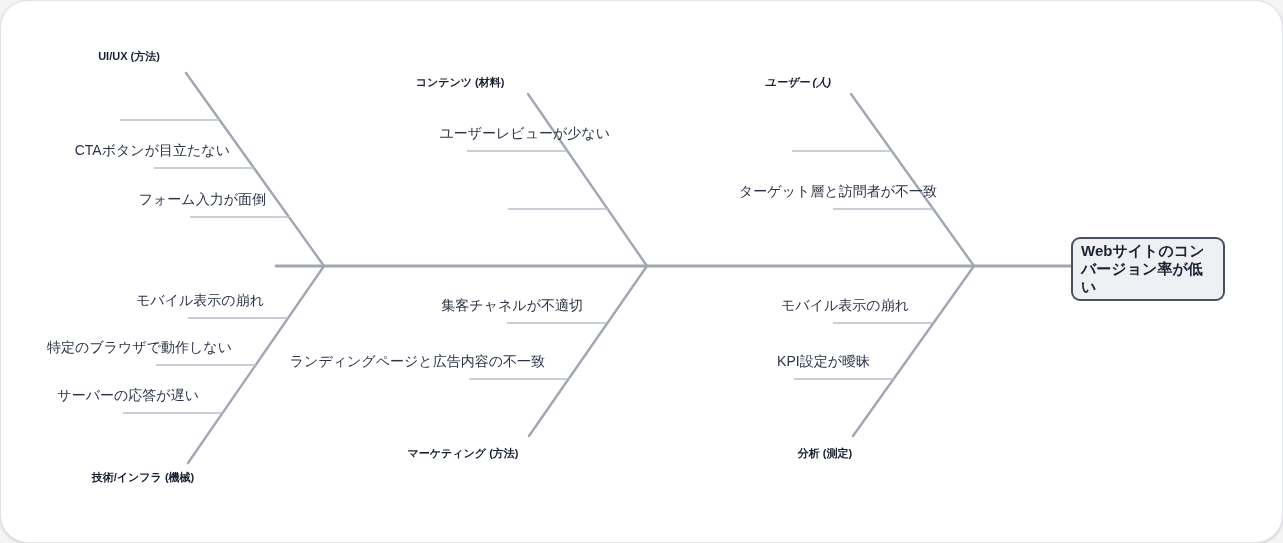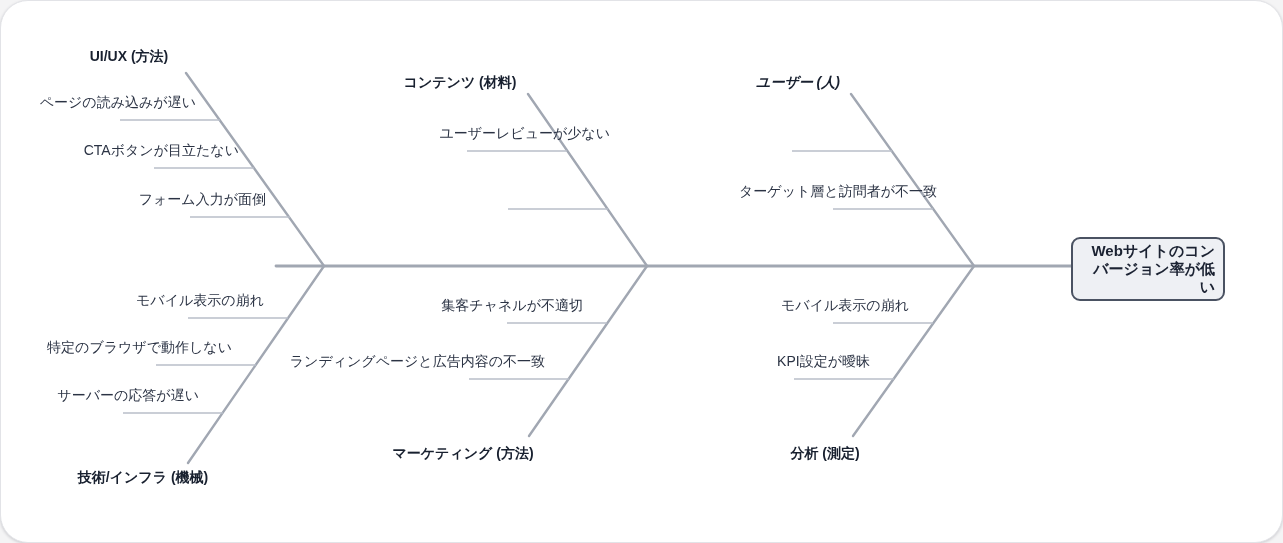--- a/index.html
+++ b/index.html
@@ -8,31 +8,31 @@
     position:relative;width:1283px;height:543px;background:#ffffff;
     border-radius:28px;overflow:hidden;box-sizing:border-box;
     border:1px solid #e2e3e7;box-shadow:0 1px 3px rgba(20,24,40,.18);
   }
   svg.bones{position:absolute;left:0;top:0;}
   .main-line{stroke:#a1a7b2;stroke-width:2.4;fill:none;stroke-linecap:round;}
   .spine{stroke-width:2.8;}
   .cause-line{stroke:#b9bec8;stroke-width:1.3;fill:none;}
   .cat{
     position:absolute;transform:translateX(-50%);white-space:nowrap;
-    font-size:14px;font-weight:bold;color:#18202f;line-height:18px;
+    font-size:11px;font-weight:bold;color:#18202f;line-height:18px;
   }
   .cause{
     position:absolute;transform:translateX(-100%);white-space:nowrap;
     font-size:14px;color:#2b3344;line-height:19px;
   }
   .effect-box{
     position:absolute;left:1070px;top:236px;width:154px;box-sizing:border-box;
     min-height:61px;display:flex;align-items:center;justify-content:center;
     background:#eef0f4;border:2px solid #4a5262;border-radius:9px;
-    padding:3px 8px;text-align:right;
+    padding:3px 8px;text-align:left;
     font-size:15px;font-weight:bold;color:#1b2232;line-height:18px;
   }
 </style>
 </head>
 <body>
 
 <div class="canvas">
 
   <svg class="bones" width="1283" height="543" viewBox="0 0 1283 543">
 
@@ -61,22 +61,21 @@
     <line class="cause-line" x1="793" y1="378" x2="893" y2="378"></line>
   </svg>
 
   <div class="cat" style="left:128px;top:46px;">UI/UX (方法)</div>
   <div class="cat" style="left:459px;top:72px;">コンテンツ (材料)</div>
   <div class="cat" style="left:797px;top:72px;font-style:italic;">ユーザー (人)</div>
   <div class="cat" style="left:142px;top:467px;">技術/インフラ (機械)</div>
   <div class="cat" style="left:462px;top:443px;">マーケティング (方法)</div>
   <div class="cat" style="left:824px;top:443px;">分析 (測定)</div>
 
-  <div class="cause" style="left:195px;top:92px;">ページの読み込みが遅い</div>
-  <div class="cause" style="left:238px;top:140px;text-align:right;">CTAボタンが目立たない</div>
+  <div class="cause" style="left:229px;top:140px;text-align:right;">CTAボタンが目立たない</div>
   <div class="cause" style="left:265px;top:189px;">フォーム入力が面倒</div>
 
   <div class="cause" style="left:263px;top:290px;">モバイル表示の崩れ</div>
   <div class="cause" style="left:231px;top:337px;">特定のブラウザで動作しない</div>
   <div class="cause" style="left:198px;top:385px;">サーバーの応答が遅い</div>
 
   <div class="cause" style="left:573px;top:123px;margin-left:36px;">ユーザーレビューが少ない</div>
 
   <div class="cause" style="left:582px;top:295px;">集客チャネルが不適切</div>
   <div class="cause" style="left:544px;top:351px;">ランディングページと広告内容の不一致</div>

